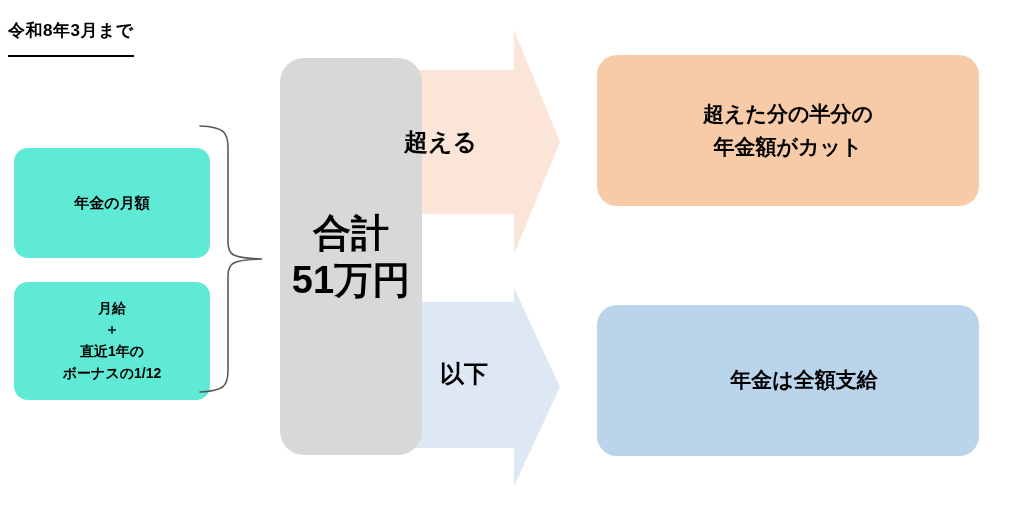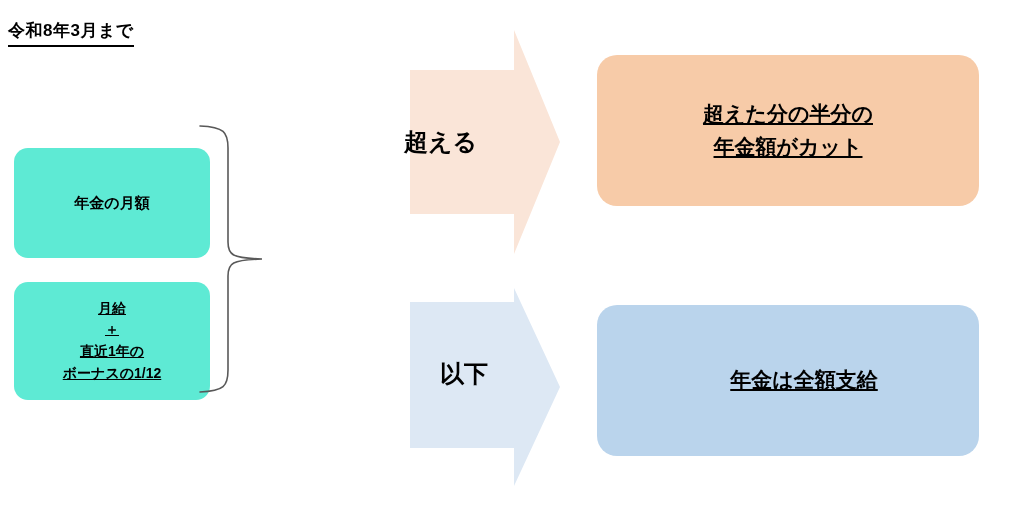--- a/index.html
+++ b/index.html
@@ -21,21 +21,21 @@
   
   .title {
     position: absolute;
     left: 8px;
     top: 22px;
     font-size: 17px;
     font-weight: bold;
     color: #000000;
     letter-spacing: 0.5px;
     border-bottom: 2px solid #000000;
-    padding-bottom: 4px;
+    padding-bottom: 14px;
     line-height: 1.1;
     white-space: nowrap;
   }
 
   
   .box {
     position: absolute;
     display: flex;
     align-items: center;
     justify-content: center;
@@ -148,21 +148,21 @@
   #brace {
     position: absolute;
     left: 198px;
     top: 124px;
     width: 68px;
     height: 270px;
     z-index: 2;
   }
   #brace svg { display: block; width: 100%; height: 100%; }
 
-  .nowrap { white-space: nowrap; text-decoration: underline; }
+  .nowrap { white-space: nowrap; }
 </style>
 </head>
 <body>
 
 <div id="canvas">
 
   <div class="title">令和8年3月まで</div>
 
   <div class="box input-box" id="input-box-pension">
     <span>年金の月額</span>
@@ -176,20 +176,26 @@
       <div class="nowrap">ボーナスの1/12</div>
     </div>
   </div>
 
   <div id="brace">
     <svg viewBox="0 0 68 270" preserveAspectRatio="none" aria-hidden="true">
       <path d="M2,2 C26,3 30,8 30,24 L30,118 C30,131 34,134 64,135 C34,136 30,139 30,152 L30,246 C30,262 26,267 2,268" fill="none" stroke="#595959" stroke-width="1.6" stroke-linecap="round"></path>
     </svg>
   </div>
 
+  <div class="box" id="total-box">
+    <div>
+      <div>合計</div>
+      <div>51万円</div>
+    </div>
+  </div>
 
   <div class="arrow" id="arrow-exceed">
     <svg viewBox="0 0 150 224" preserveAspectRatio="none" aria-hidden="true">
       <path d="M0,40 L104,40 L104,0 L150,112 L104,224 L104,184 L0,184 Z" fill="#FAE5D8"></path>
     </svg>
   </div>
   <div class="arrow-label" id="arrow-label-exceed">超える</div>
 
   <div class="arrow" id="arrow-under">
     <svg viewBox="0 0 150 198" preserveAspectRatio="none" aria-hidden="true">

